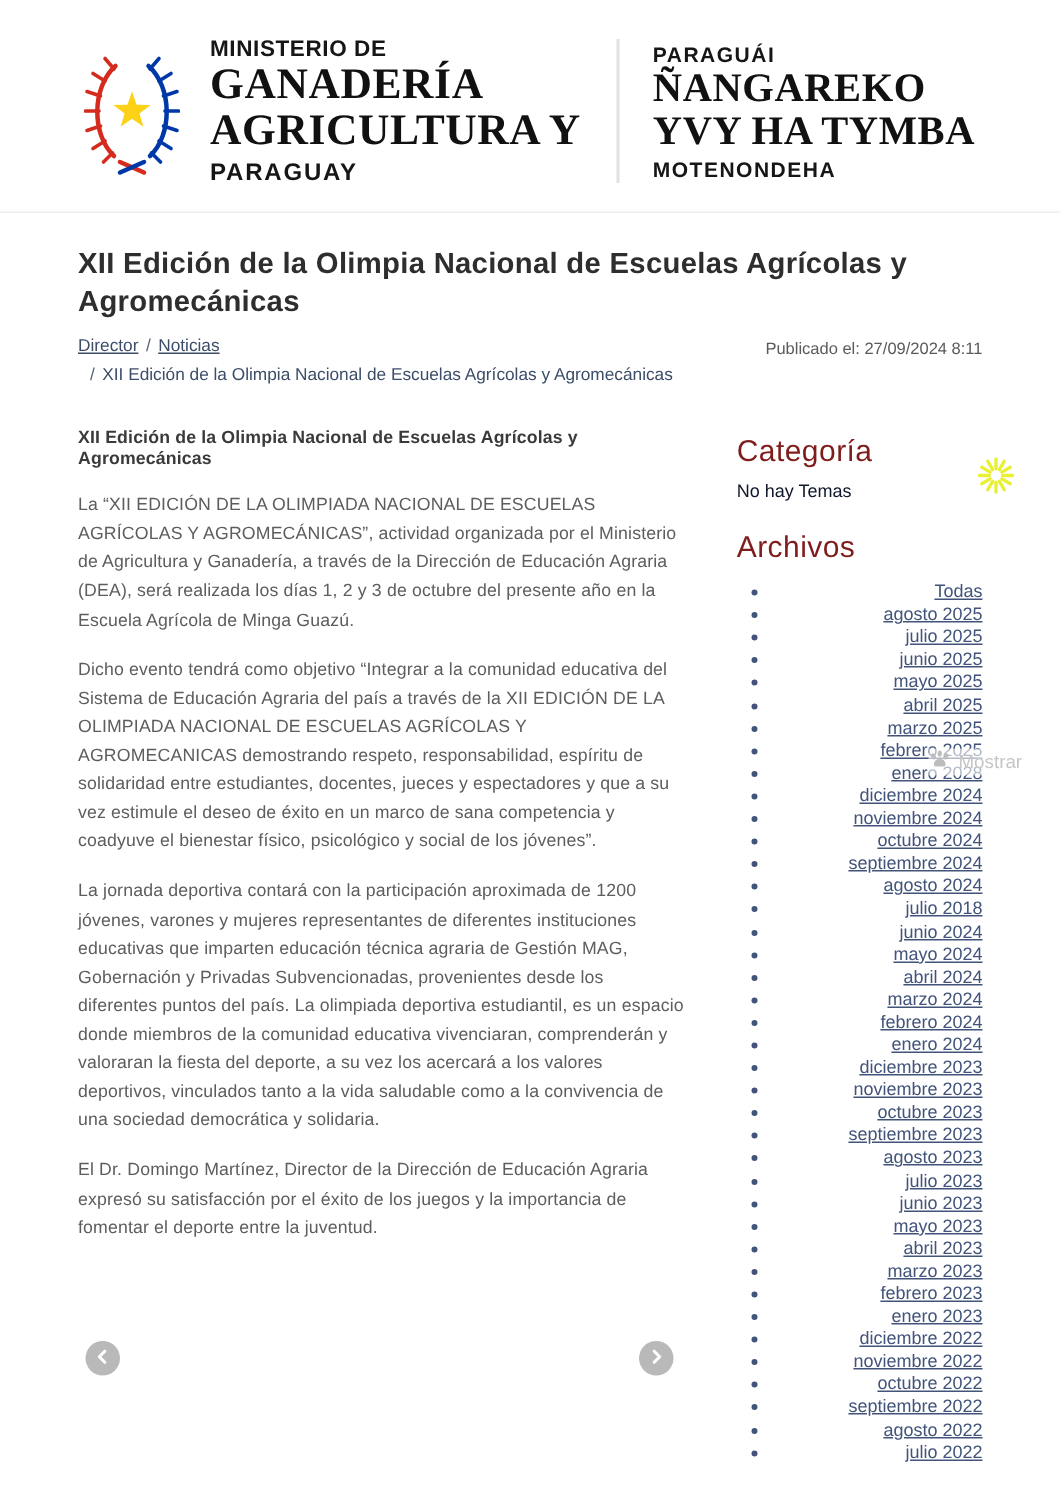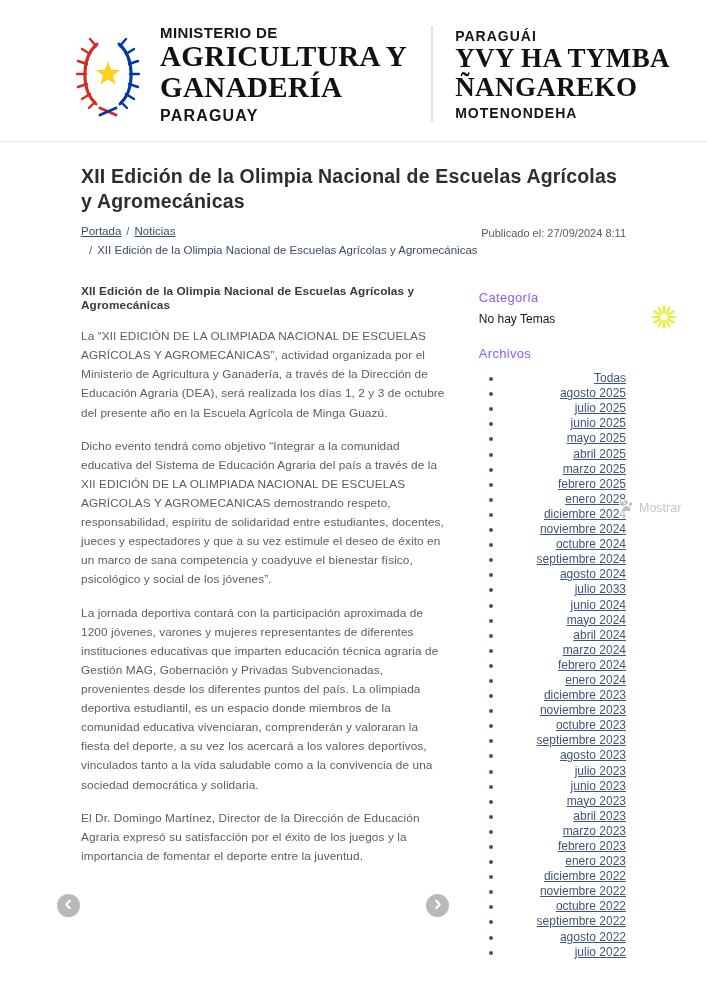--- a/index.html
+++ b/index.html
@@ -3,50 +3,50 @@
 <meta charset="utf-8">
 <style>
   * { box-sizing: border-box; }
   html,body { margin:0; padding:0; }
   body {
     width:707px; height:1000px; background:#ffffff; position:relative; overflow:hidden;
     font-family:"Liberation Sans", sans-serif; color:#333;
   }
 
   
-  .site-header { display:flex; align-items:center; padding:24px 0 16px 76px; }
+  .site-header { display:flex; align-items:center; padding:24px 0 16px 56px; }
   .brand-left { display:flex; align-items:center; gap:20px; cursor:pointer; }
   .emblem svg { width:64px; height:96px; display:block; }
   .brand-line-sm   { font-size:15px; font-weight:700; letter-spacing:.4px; color:#161616; }
   .brand-line-serif{ font-family:"Liberation Serif", serif; font-size:29px; font-weight:700;
                      line-height:1.08; letter-spacing:.4px; color:#111; }
   .brand-line-sm.b { font-size:16px; letter-spacing:1.2px; margin-top:3px; }
   .brand-divider { width:2px; height:96px; background:#e2e2e2; margin:0 22px 0 24px; }
   .brand-right .brand-line-sm { font-size:14px; letter-spacing:1px; }
   .brand-right .brand-line-serif { font-size:27px; }
   .header-rule { height:1px; background:#ededed; }
 
   
-  .content { padding:0 81px; }
+  .content { padding:0 52px; }
   .page-title { font-size:19.5px; font-weight:700; color:#2e2e2e; line-height:1.32;
                 margin:22px 0 10px; max-width:625px; letter-spacing:.2px; }
   .meta-row { display:flex; justify-content:space-between; align-items:flex-start; }
   .breadcrumb { font-size:11.5px; color:#3c4d68; }
   .breadcrumb a { color:#3c4d68; text-decoration:underline; cursor:pointer; }
   .crumb-sep { color:#55617a; margin:0 5px; }
   .crumb-current { margin-top:7px; padding-left:3px; color:#3c4d68;text-align:right; }
   .published { color:#5a5a5a; font-size:11px; padding-top:2px; white-space:nowrap; }
 
   .columns { display:flex; margin-top:28px; }
   article.post { width:445px; }
   article.post h2 { font-size:11.8px; font-weight:700; color:#3a3a3a; margin:0 0 15px; letter-spacing:.1px; }
   article.post p  { font-size:11.8px; line-height:1.62; color:#5d5d5d; margin:0 0 14px; letter-spacing:.1px; }
 
   aside.sidebar { margin-left:34px; width:180px; padding-top:6px; }
-  .side-heading { font-size:13px; font-weight:400; color:#8b5cf6; margin:0 0 7px; letter-spacing:.3px; }
+  .side-heading { font-size:20px; font-weight:400; color:#7f1d1d; margin:0 0 7px; letter-spacing:.3px; }
   .no-temas { font-size:12px; color:#0f172a; margin:0 0 20px; }
   .archives-heading { margin-top:0; }
   ul.archives { margin:10px 0 0; padding-left:24px; list-style:disc;text-align:right; }
   ul.archives li { font-size:12px; line-height:15.1px; color:#42547a; }
   ul.archives a { color:#42547a; text-decoration:underline; cursor:pointer; }
 
   
   .starburst { position:absolute; left:651px; top:304px; width:26px; height:26px; }
   .mostrar { position:absolute; left:619px; top:499px; display:flex; align-items:center;
              gap:5px; color:#c6c6c6; font-size:12.5px; cursor:pointer; background:rgba(255,255,255,.6); }
@@ -90,41 +90,41 @@
         </g>
 
         <line x1="24" y1="82" x2="40" y2="89" stroke="#d52b1e" stroke-width="3" stroke-linecap="round"></line>
         <line x1="40" y1="82" x2="24" y2="89" stroke="#0038a8" stroke-width="3" stroke-linecap="round"></line>
 
         <polygon fill="#fcd116" transform="translate(32,48)" points="0,-13 3.06,-4.21 12.37,-4.01 4.95,1.61 7.64,10.51 0,5.2 -7.64,10.51 -4.95,1.61 -12.37,-4.01 -3.06,-4.21"></polygon>
       </svg>
     </span>
     <div class="brand-text">
       <div class="brand-line-sm">MINISTERIO DE</div>
+      <div class="brand-line-serif">GANADERÍA</div>
       <div class="brand-line-serif">AGRICULTURA Y</div>
-      <div class="brand-line-serif">GANADERÍA</div>
       <div class="brand-line-sm b">PARAGUAY</div>
     </div>
   </div>
   <div class="brand-divider"></div>
   <div class="brand-right">
     <div class="brand-line-sm">PARAGUÁI</div>
+    <div class="brand-line-serif">ÑANGAREKO</div>
     <div class="brand-line-serif">YVY HA TYMBA</div>
-    <div class="brand-line-serif">ÑANGAREKO</div>
     <div class="brand-line-sm b">MOTENONDEHA</div>
   </div>
 </header>
 <div class="header-rule"></div>
 
 <main class="content">
   <h1 class="page-title">XII Edición de la Olimpia Nacional de Escuelas Agrícolas y Agromecánicas</h1>
 
   <div class="meta-row">
     <nav class="breadcrumb">
-      <a>Portada</a><span class="crumb-sep">/</span><a>Noticias</a>
+      <a>Director</a><span class="crumb-sep">/</span><a>Noticias</a>
       <div class="crumb-current">
         <span class="crumb-sep">/</span><span>XII Edición de la Olimpia Nacional de Escuelas Agrícolas y Agromecánicas</span>
       </div>
     </nav>
     <div class="published">Publicado el: 27/09/2024 8:11</div>
   </div>
 
   <div class="columns">
 
     <article class="post">
@@ -151,21 +151,21 @@
           <li><a>mayo 2025</a></li>
           <li><a>abril 2025</a></li>
           <li><a>marzo 2025</a></li>
           <li><a>febrero 2025</a></li>
           <li><a>enero 2028</a></li>
           <li><a>diciembre 2024</a></li>
           <li><a>noviembre 2024</a></li>
           <li><a>octubre 2024</a></li>
           <li><a>septiembre 2024</a></li>
           <li><a>agosto 2024</a></li>
-          <li><a>julio 2033</a></li>
+          <li><a>julio 2018</a></li>
           <li><a>junio 2024</a></li>
           <li><a>mayo 2024</a></li>
           <li><a>abril 2024</a></li>
           <li><a>marzo 2024</a></li>
           <li><a>febrero 2024</a></li>
           <li><a>enero 2024</a></li>
           <li><a>diciembre 2023</a></li>
           <li><a>noviembre 2023</a></li>
           <li><a>octubre 2023</a></li>
           <li><a>septiembre 2023</a></li>

